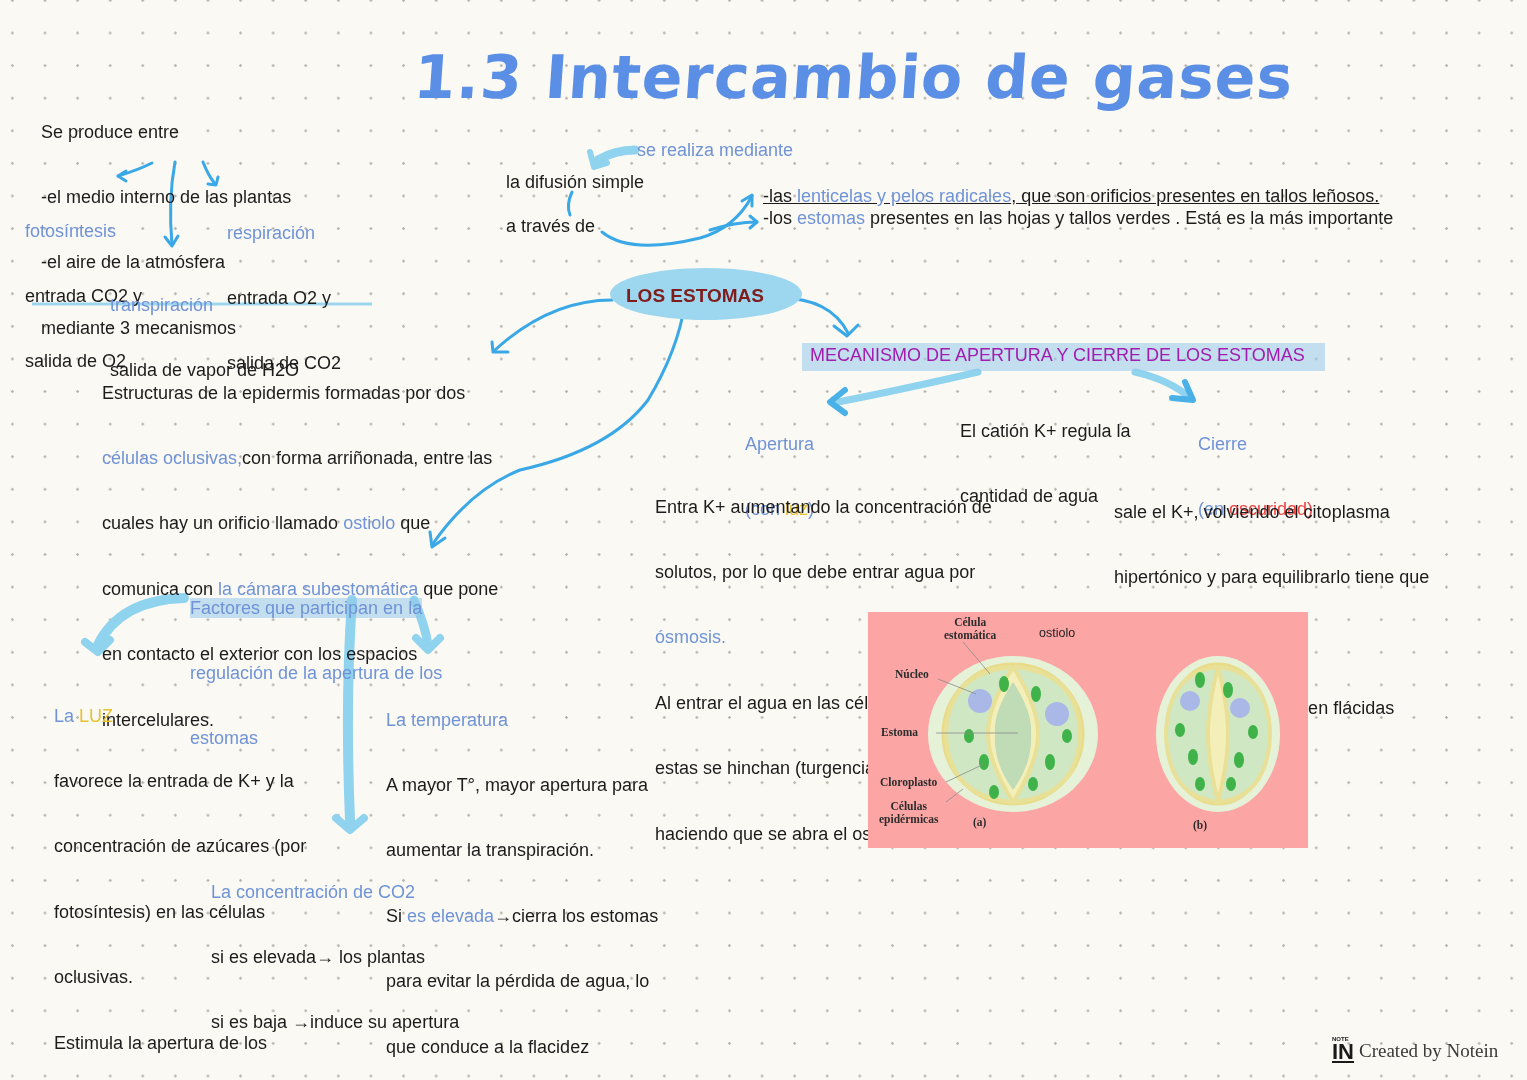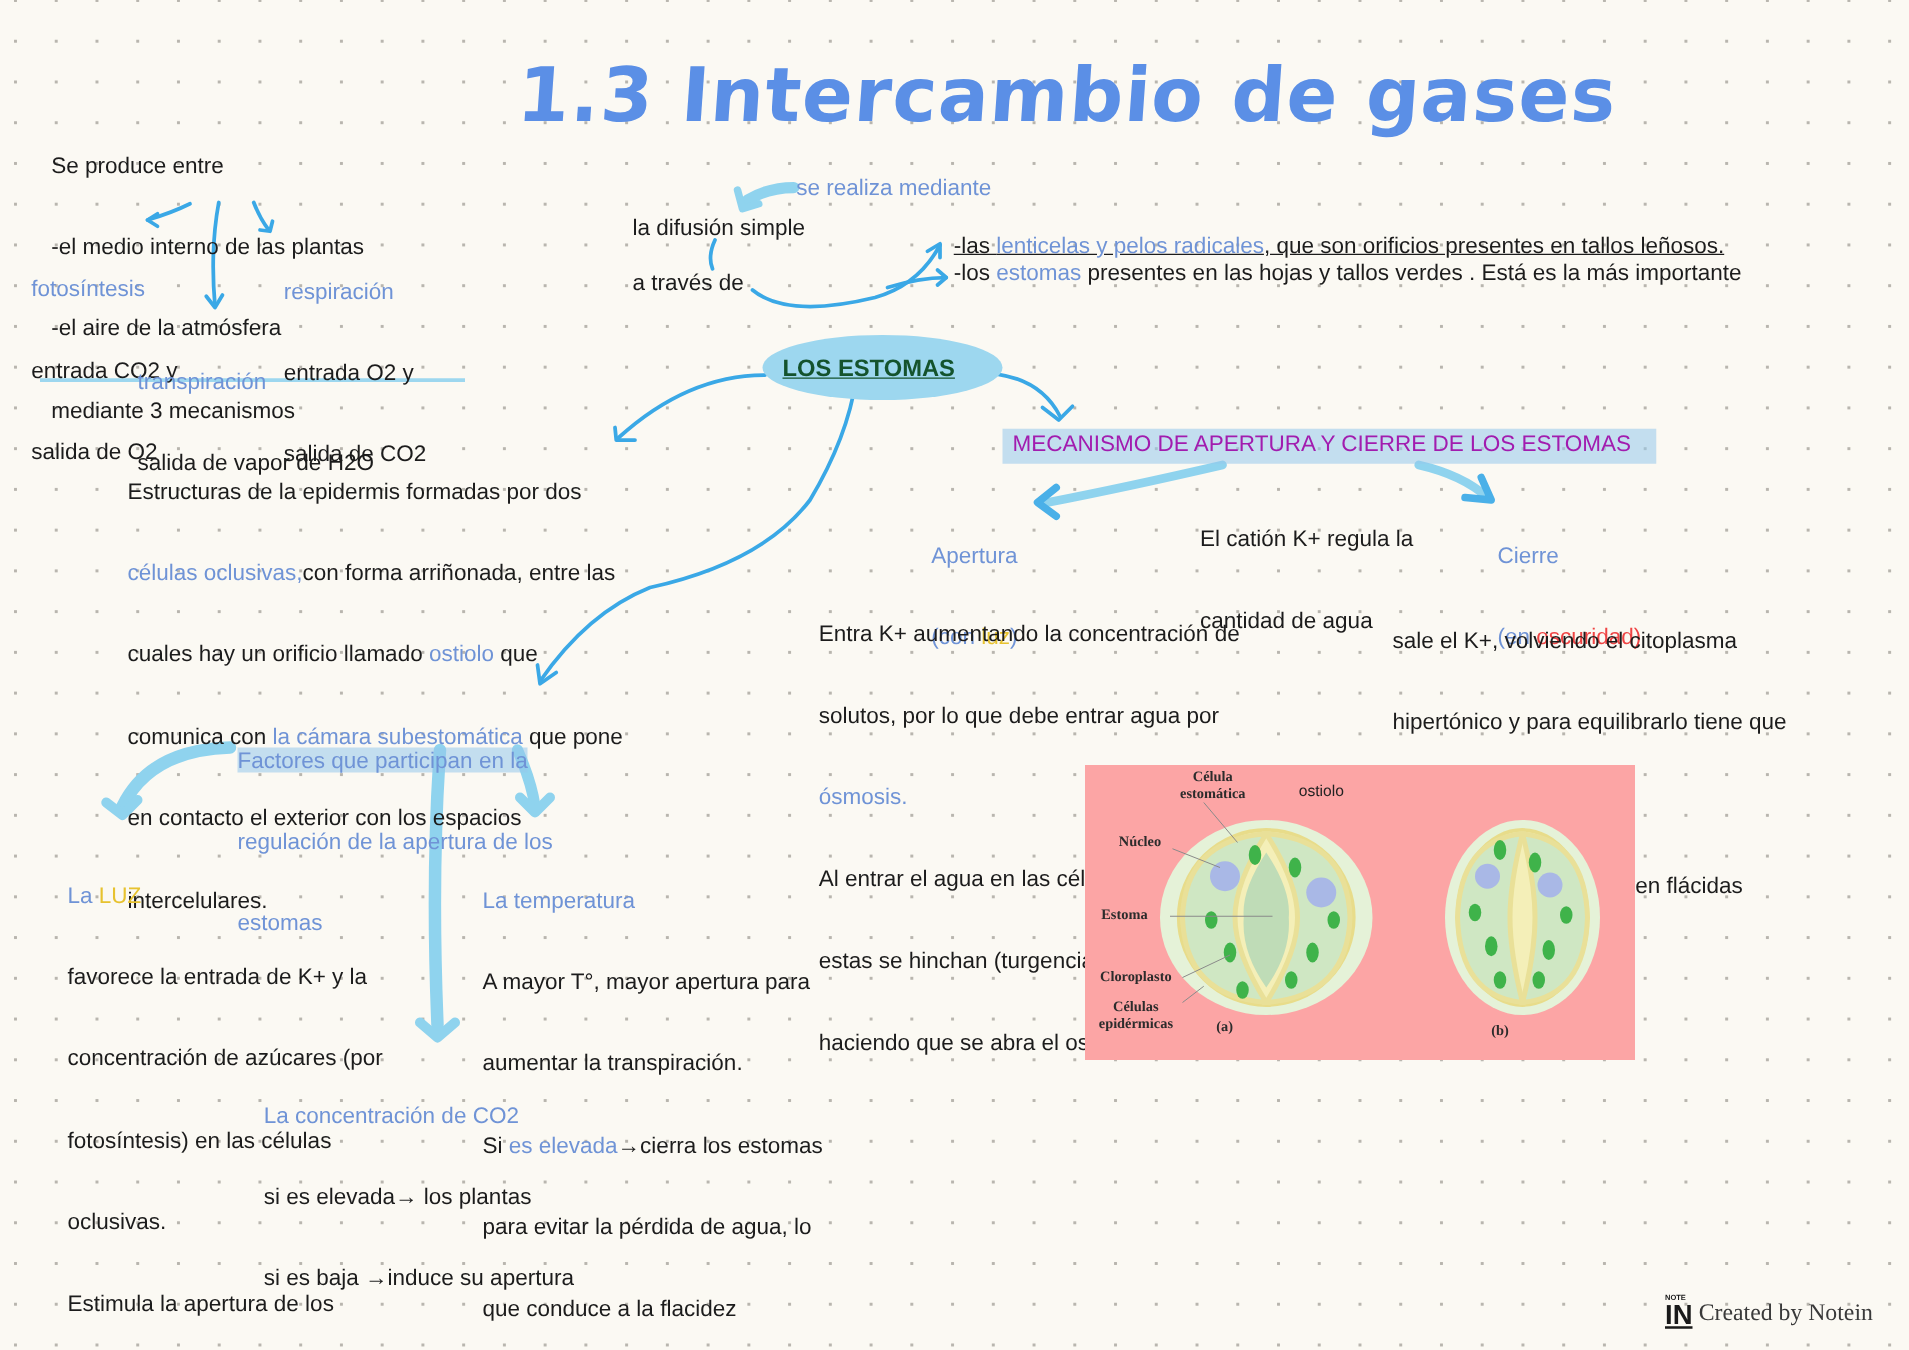--- a/index.html
+++ b/index.html
@@ -108,21 +108,21 @@
 </div>
 
 <div class="abs txt blue" style="left:637px; top:140px;">se realiza mediante</div>
 <div class="abs txt" style="left:506px; top:172px;">la difusión simple</div>
 <div class="abs txt" style="left:506px; top:216px;">a través de</div>
 
 <div class="abs txt" style="left:763px; top:186px;text-decoration:underline;"><span>-las </span><span class="blue">lenticelas y pelos radicales</span><span>, que son orificios presentes en tallos leñosos.</span></div>
 <div class="abs txt" style="left:763px; top:208px;"><span>-los </span><span class="blue">estomas</span><span> presentes en las hojas y tallos verdes . Está es la más importante</span></div>
 
 <div class="blob" style="left:610px; top:268px; width:192px; height:52px;"></div>
-<div class="abs" style="left:626px; top:285px; font-size:19px; font-weight:bold; color:#14532d;text-decoration:underline;">LOS ESTOMAS</div>
+<div class="abs" style="left:626px; top:285px; font-size:19px; font-weight:bold; color:#7f1d1d;">LOS ESTOMAS</div>
 
 <div class="abs txt" style="left:102px; top:339px;">
   <div>Estructuras de la epidermis formadas por dos</div>
   <div><span class="blue">células oclusivas,</span><span>con forma arriñonada, entre las</span></div>
   <div><span>cuales hay un orificio llamado </span><span class="blue">ostiolo</span><span> que</span></div>
   <div><span>comunica con </span><span class="blue">la cámara subestomática</span><span> que pone</span></div>
   <div>en contacto el exterior con los espacios</div>
   <div>intercelulares.</div>
 </div>
 

